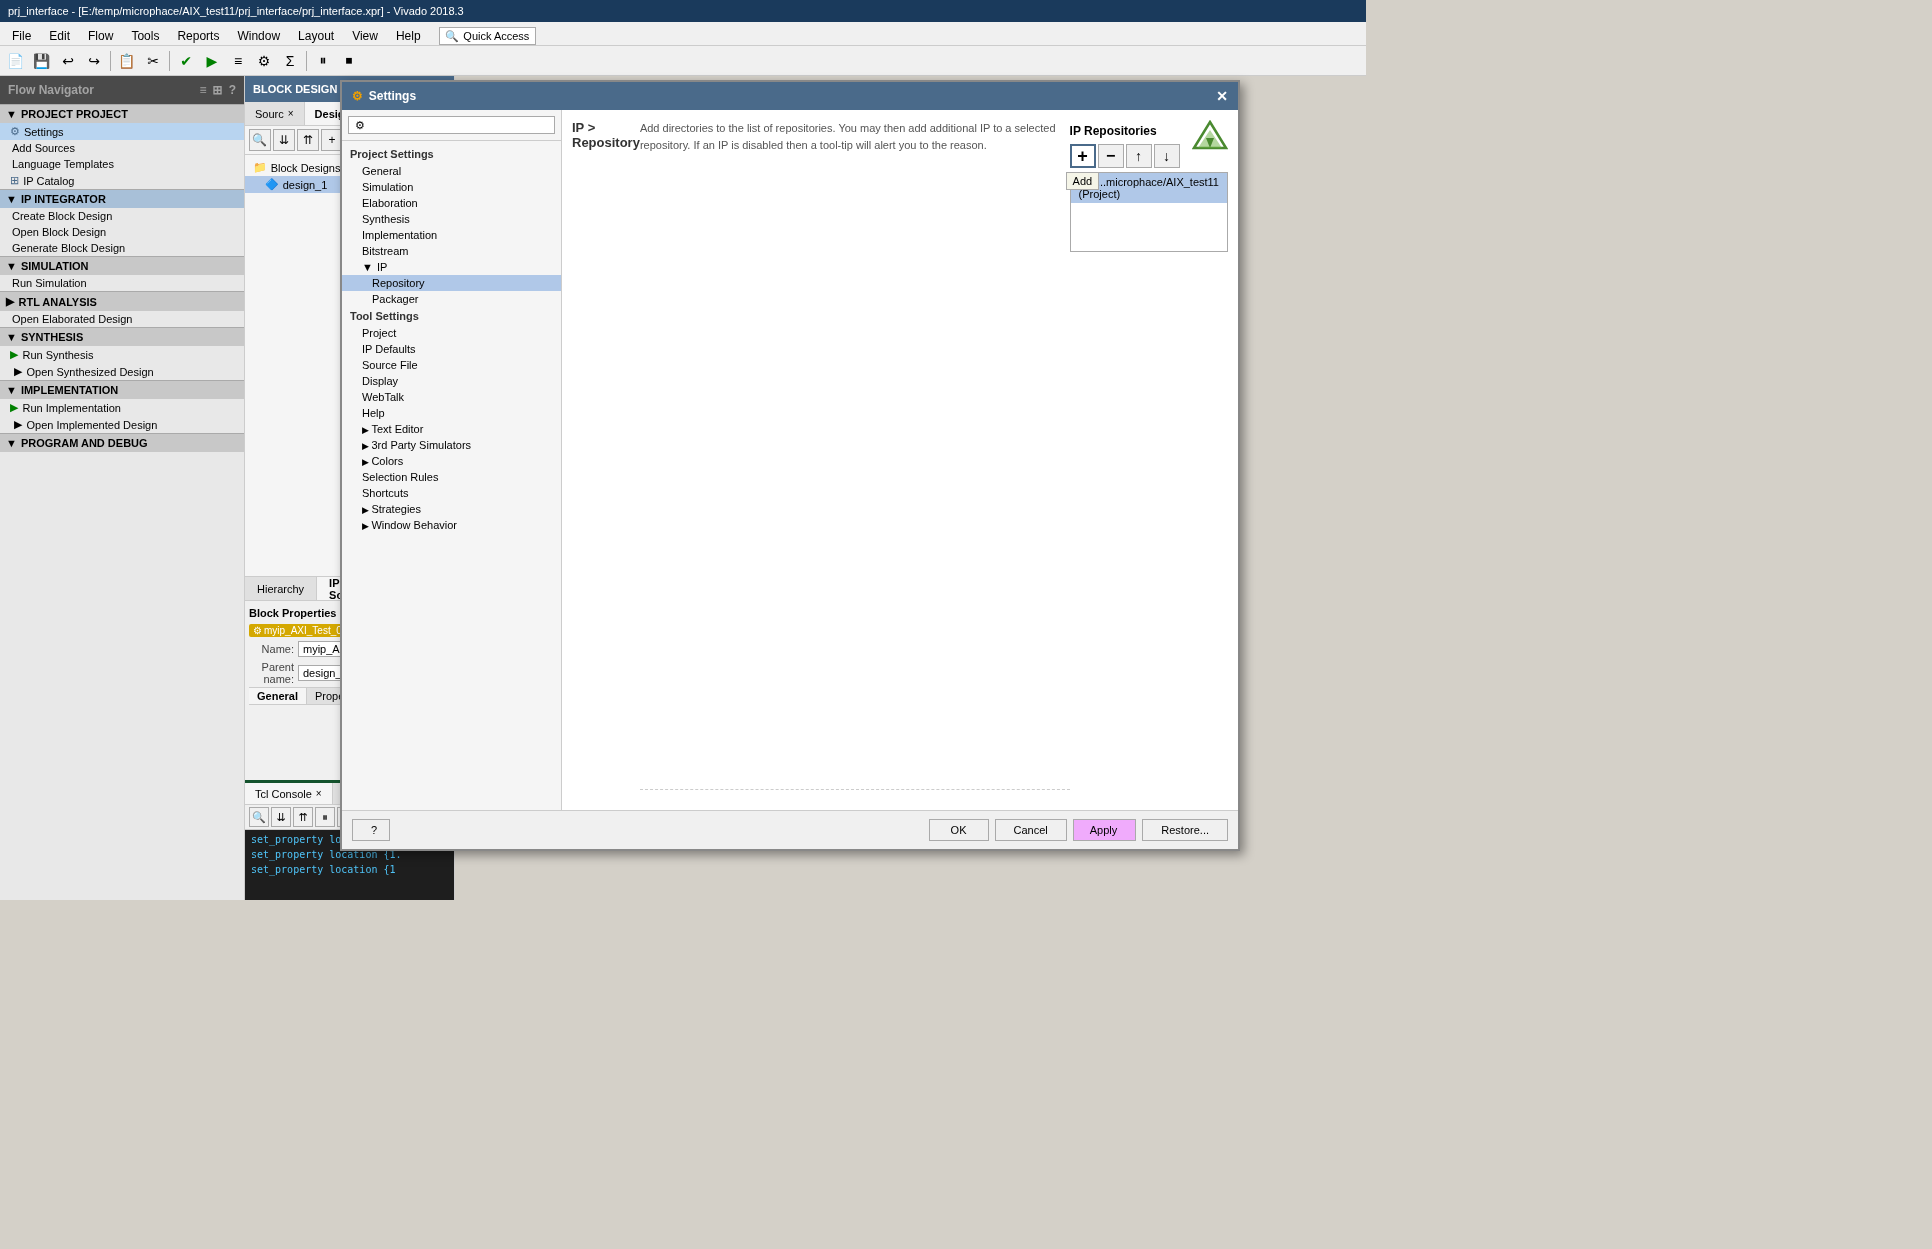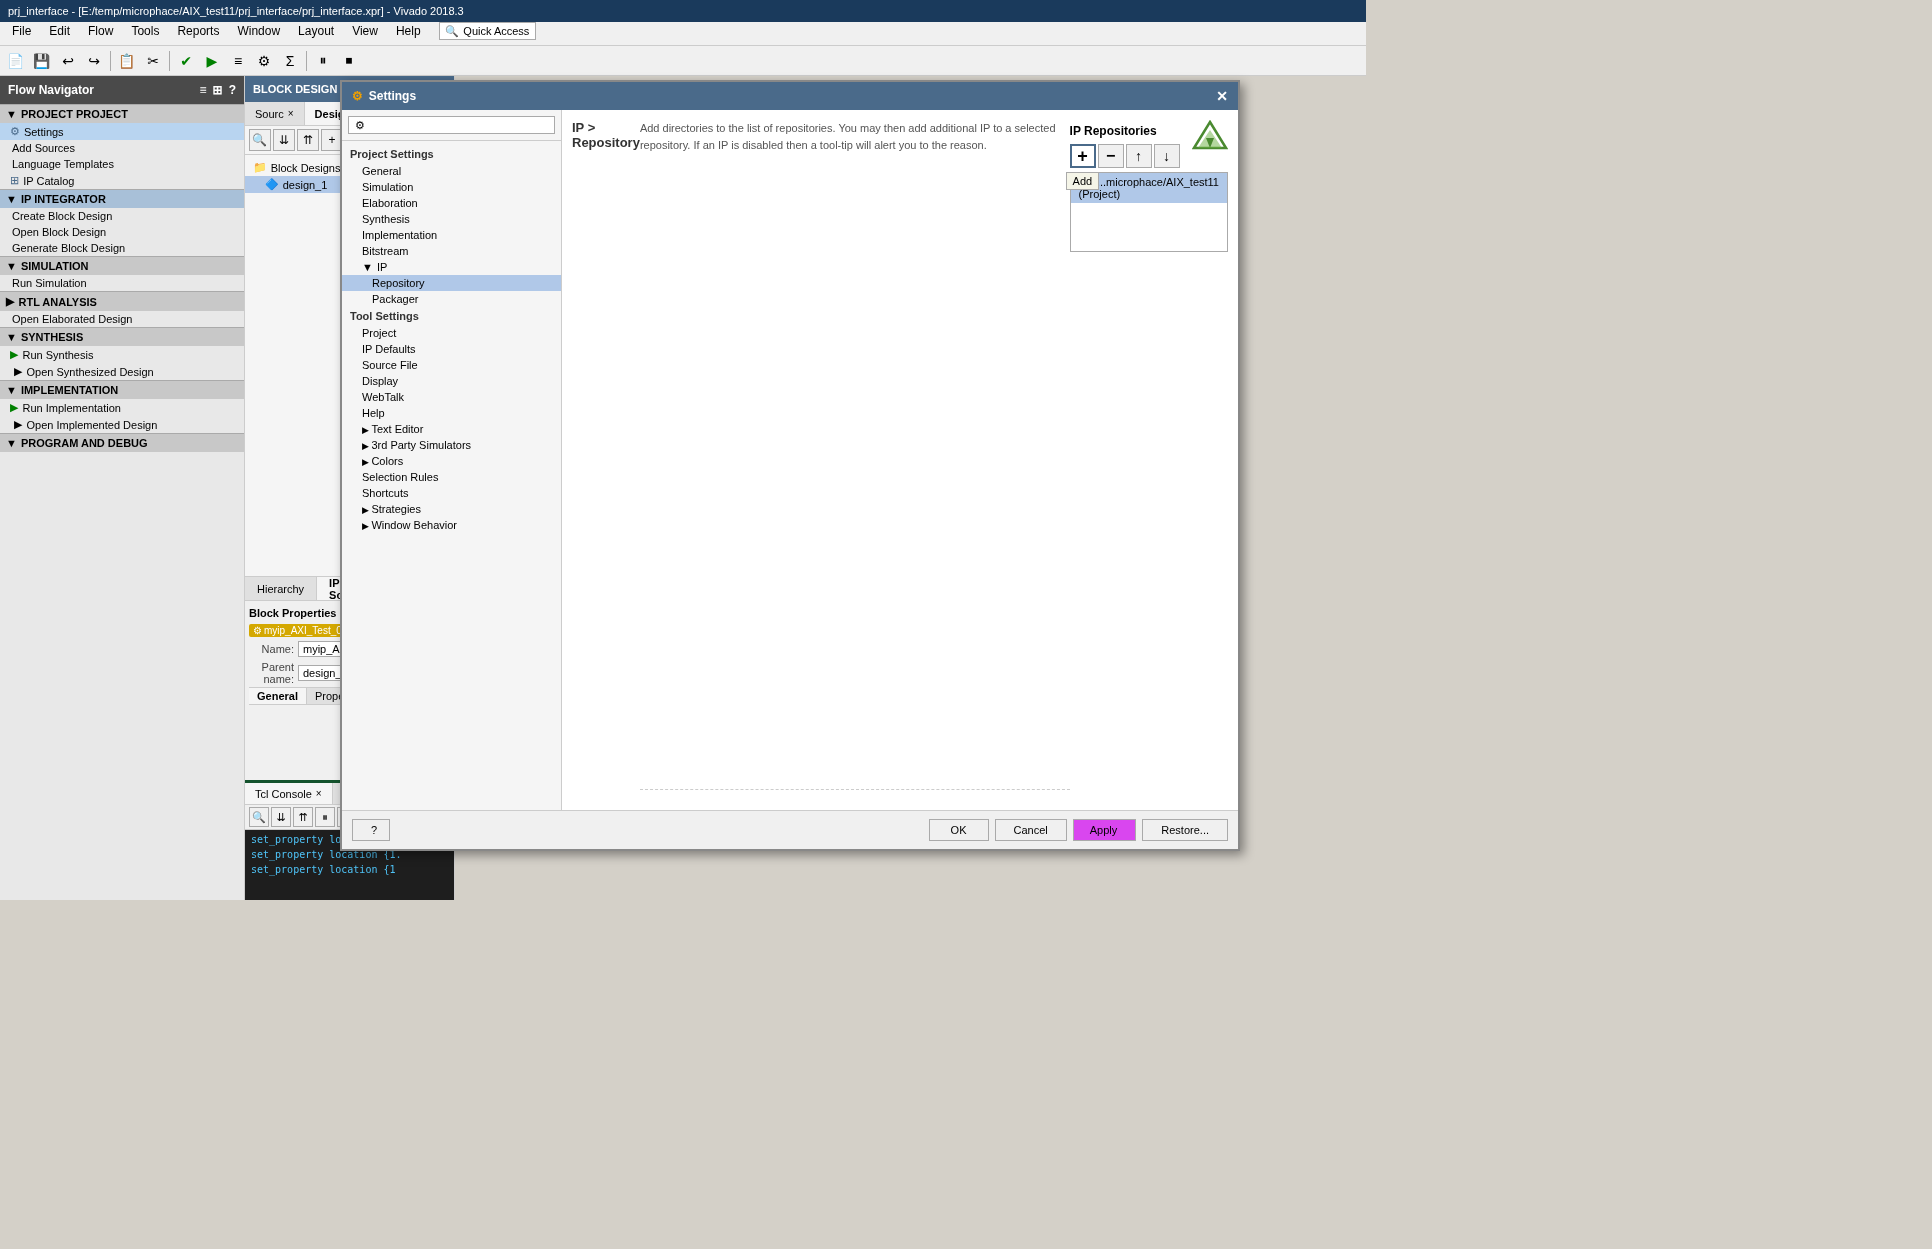--- a/index.html
+++ b/index.html
@@ -2,35 +2,35 @@
 <html><head>
   <meta charset="utf-8">
   <style>
     * { box-sizing: border-box; margin: 0; padding: 0; }
     body { font-family: 'Segoe UI', Arial, sans-serif; font-size: 12px; background: #d4d0c8; overflow: hidden; width: 1366px; height: 900px; }
 
     
     .title-bar { background: #1a3a5c; color: #fff; padding: 3px 8px; font-size: 11px; display: flex; align-items: center; height: 22px; }
 
     
-    .menu-bar { background: #f0f0f0; border-bottom: 1px solid #ccc; display: flex; align-items: flex-start; height: 24px; padding: 0 4px; gap: 2px; }
+    .menu-bar { background: #f0f0f0; border-bottom: 1px solid #ccc; display: flex; align-items: flex-end; height: 24px; padding: 0 4px; gap: 2px; }
     .menu-item { padding: 2px 8px; cursor: pointer; font-size: 12px; }
     .quick-access-box { margin-left: 8px; border: 1px solid #aaa; background: #fff; padding: 1px 6px; font-size: 11px; display: flex; align-items: center; gap: 4px; height: 18px; }
 
     
     .toolbar { background: #f0f0f0; border-bottom: 1px solid #ccc; display: flex; align-items: center; height: 30px; padding: 0 4px; gap: 2px; }
     .toolbar-btn { width: 24px; height: 24px; border: 1px solid transparent; background: transparent; cursor: pointer; display: flex; align-items: center; justify-content: center; font-size: 14px; }
     .toolbar-sep { width: 1px; height: 20px; background: #aaa; margin: 0 2px; }
 
     
     .main-layout { display: flex; height: calc(900px - 76px); }
 
     
     .flow-nav { width: 245px; background: #e8e8e8; border-right: 1px solid #ccc; overflow-y: auto; flex-shrink: 0; }
-    .flow-nav-header { background: #4a4a4a; color: #ffffff; padding: 4px 8px; font-size: 12px; font-weight: bold; display: flex; align-items: center; justify-content: space-between; height: 28px; }
+    .flow-nav-header { background: #4a4a4a; color: #a3a3a3; padding: 4px 8px; font-size: 12px; font-weight: bold; display: flex; align-items: center; justify-content: space-between; height: 28px; }
     .flow-nav-header-icons { display: flex; gap: 6px; font-size: 12px; }
     .section-header { background: #c8c8c8; padding: 3px 6px; font-size: 11px; font-weight: bold; cursor: pointer; display: flex; align-items: center; gap: 4px; border-top: 1px solid #aaa; }
     .nav-item { padding: 2px 8px 2px 12px; cursor: pointer; font-size: 11px; }
     .nav-item.active { background: #b8d4f0; }
     .nav-item-gear { padding: 2px 8px 2px 6px; cursor: pointer; font-size: 11px; display: flex; align-items: center; gap: 4px; }
     .nav-item-gear.active { background: #b8d4f0; }
 
     
     .block-design-area { width: 210px; background: #f5f5f5; border-right: 1px solid #ccc; display: flex; flex-direction: column; flex-shrink: 0; }
     .bd-header { background: #4a6a8a; color: #fff; padding: 3px 8px; font-size: 11px; font-weight: bold; height: 26px; display: flex; align-items: center; justify-content: space-between; }
@@ -88,21 +88,21 @@
     .repos-btn.active { background: #fff; border: 2px solid #4a6a8a; }
     .repos-list { border: 1px solid #aaa; background: #fff; min-height: 80px; max-height: 100px; overflow-y: auto; }
     .repos-list-item { padding: 3px 8px; font-size: 11px; cursor: pointer; }
     .repos-list-item.selected { background: #b0c8e8; }
     .repos-add-tooltip { position: relative; display: inline-block; }
     .tooltip-box { position: absolute; top: 28px; left: -4px; background: #f5f5e8; border: 1px solid #aaa; padding: 2px 6px; font-size: 11px; white-space: nowrap; z-index: 200; }
     .refresh-btn-row { margin-top: 8px; display: flex; justify-content: center; }
     .refresh-btn { padding: 4px 16px; border: 1px solid #aaa; background: #f0f0f0; cursor: pointer; font-size: 11px; }
     .dialog-footer { display: flex; justify-content: flex-end; gap: 6px; padding: 8px 10px; border-top: 1px solid #ccc; background: #f0f0f0; }
     .footer-btn { padding: 4px 18px; border: 1px solid #aaa; background: #f0f0f0; cursor: pointer; font-size: 11px; min-width: 60px; }
-    .footer-btn.apply { background: #d946ef; padding-left: 16px; }
+    .footer-btn.apply { background: #f0abfc; padding-left: 16px; }
 
     
     .bd-bottom-nav-tabs { display: flex; border-top: 1px solid #ccc; background: #e0e0e0; height: 24px; }
     .bd-bottom-nav-tab { padding: 2px 12px; font-size: 11px; cursor: pointer; border-right: 1px solid #ccc; display: flex; align-items: center; }
     .bd-bottom-nav-tab.active { background: #f5f5f5; font-weight: bold; }
 
     .spinner { width: 16px; height: 16px; border: 2px solid #aaa; border-top-color: #4a6a8a; border-radius: 50%; animation: spin 1s linear infinite; display: inline-block; }
     @keyframes spin { to { transform: rotate(360deg); } }
   </style>
 </head>

